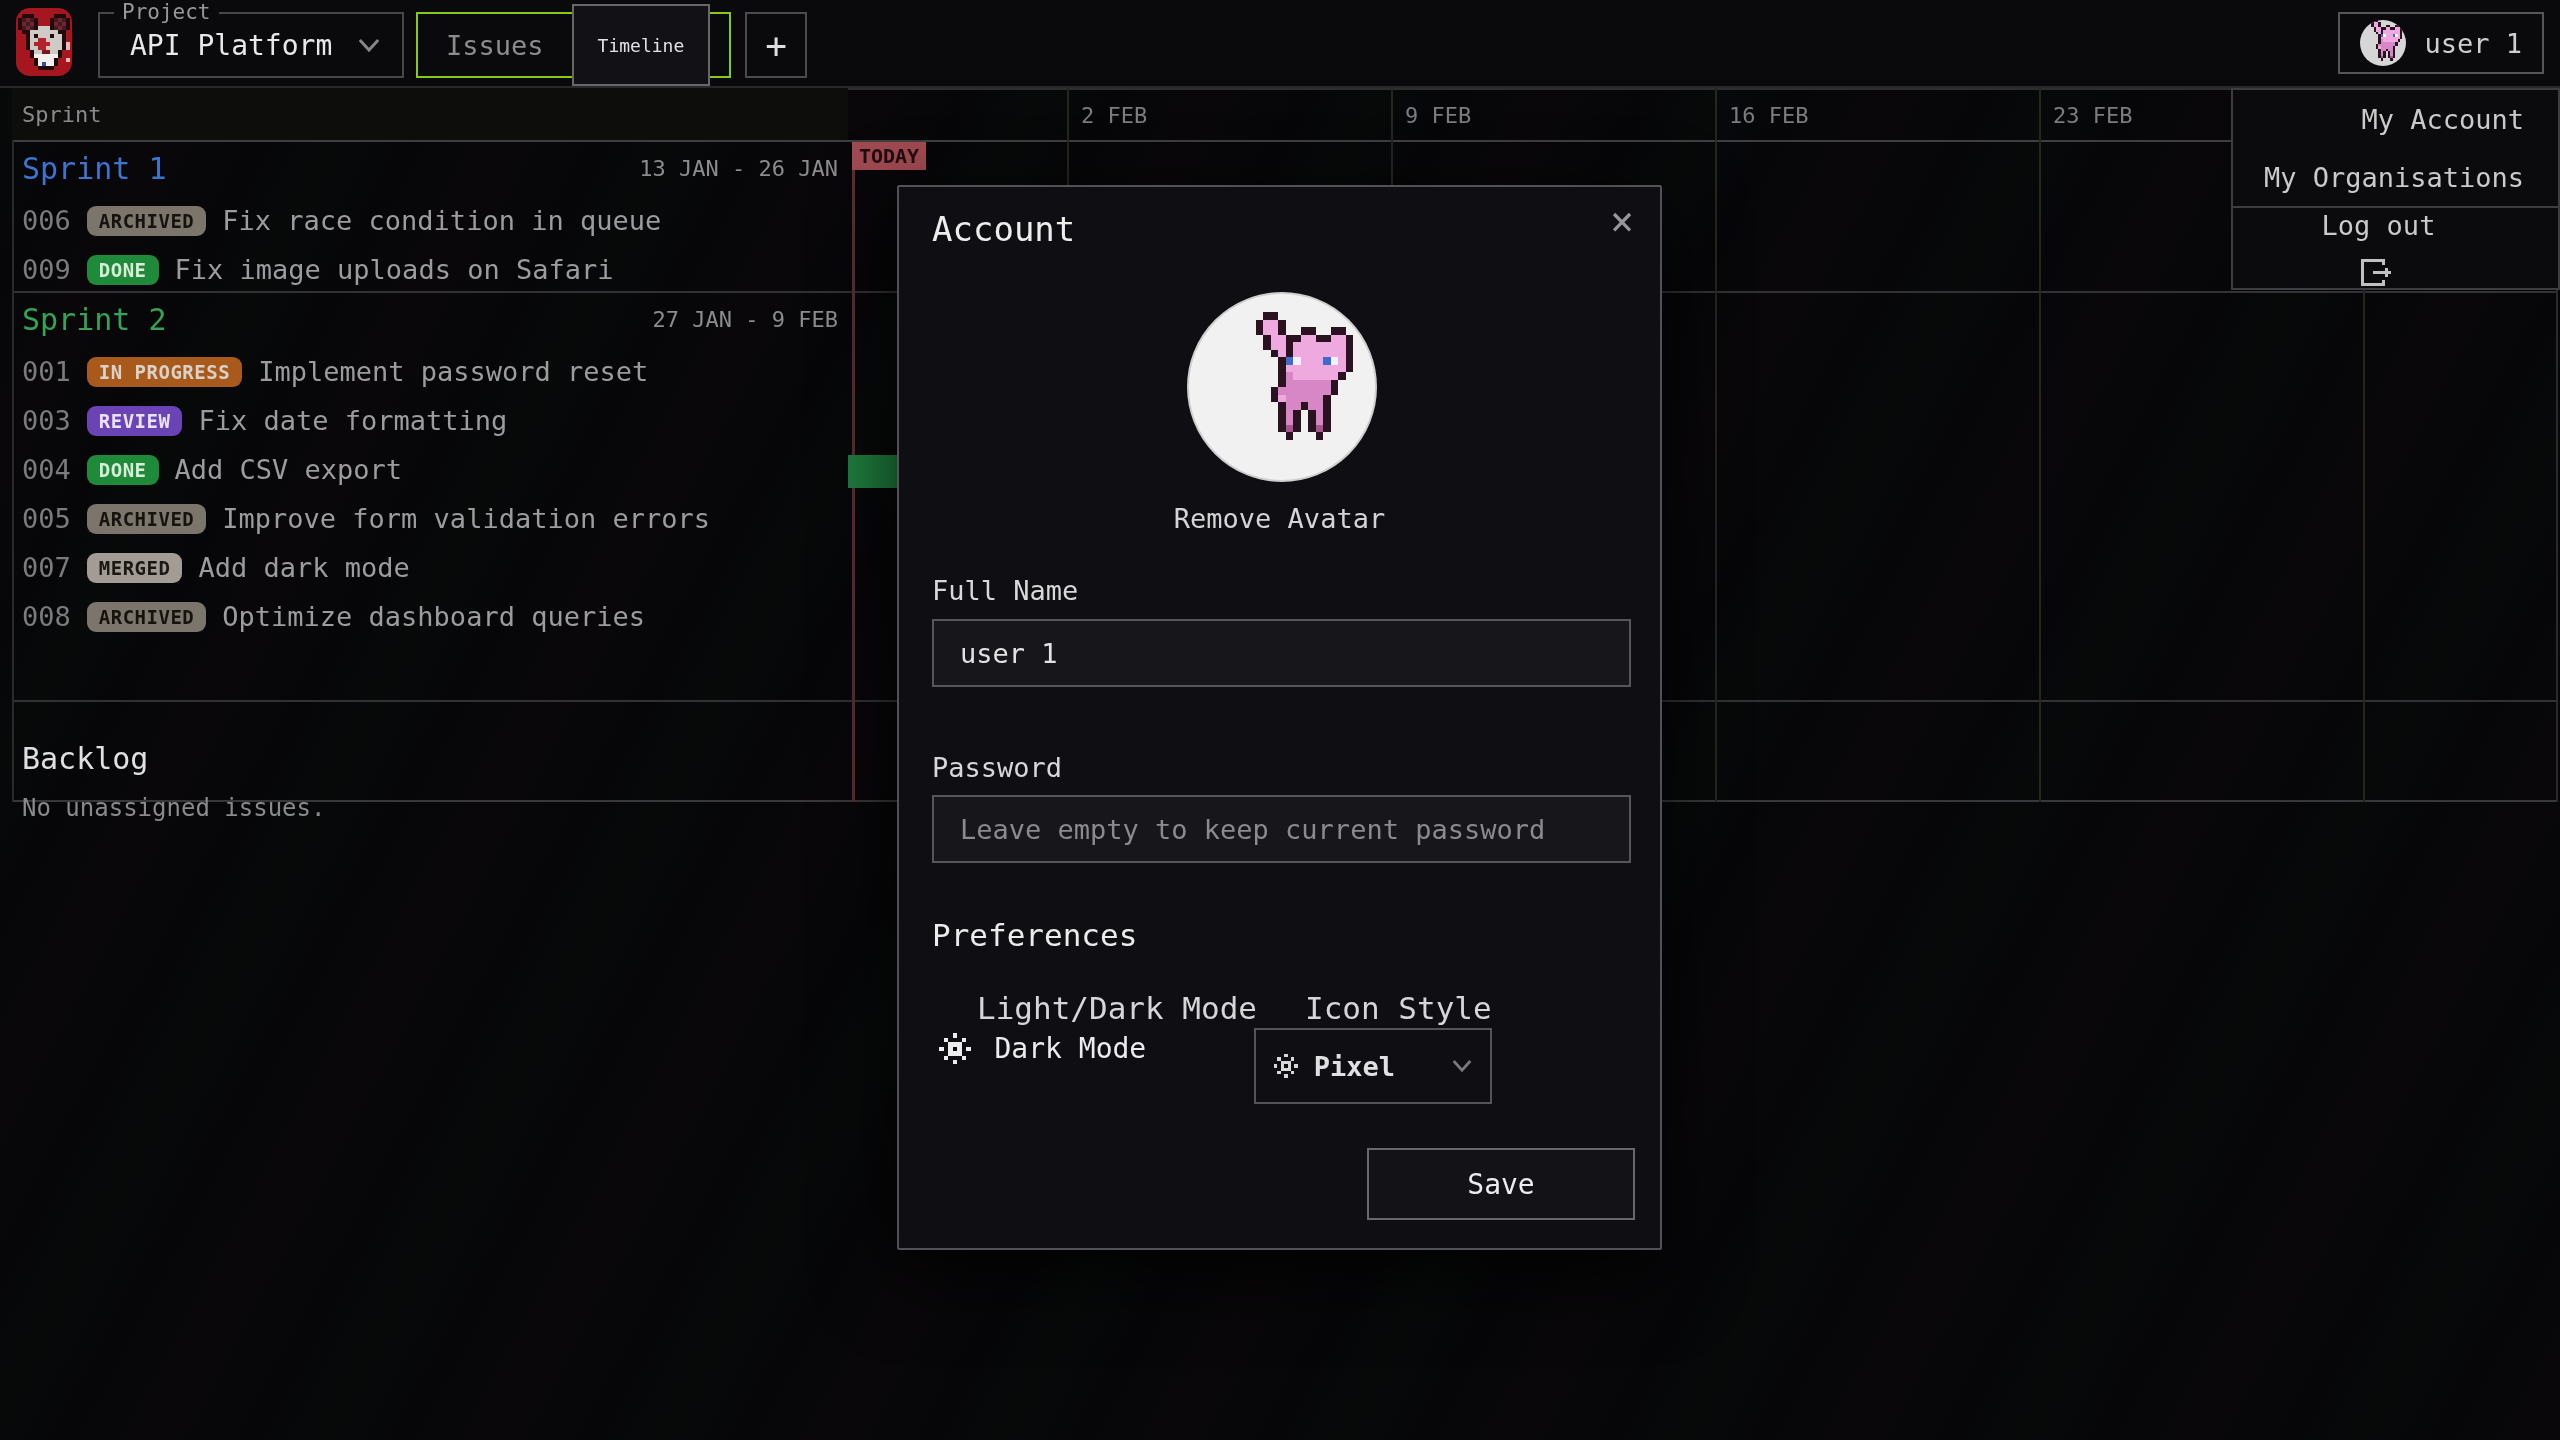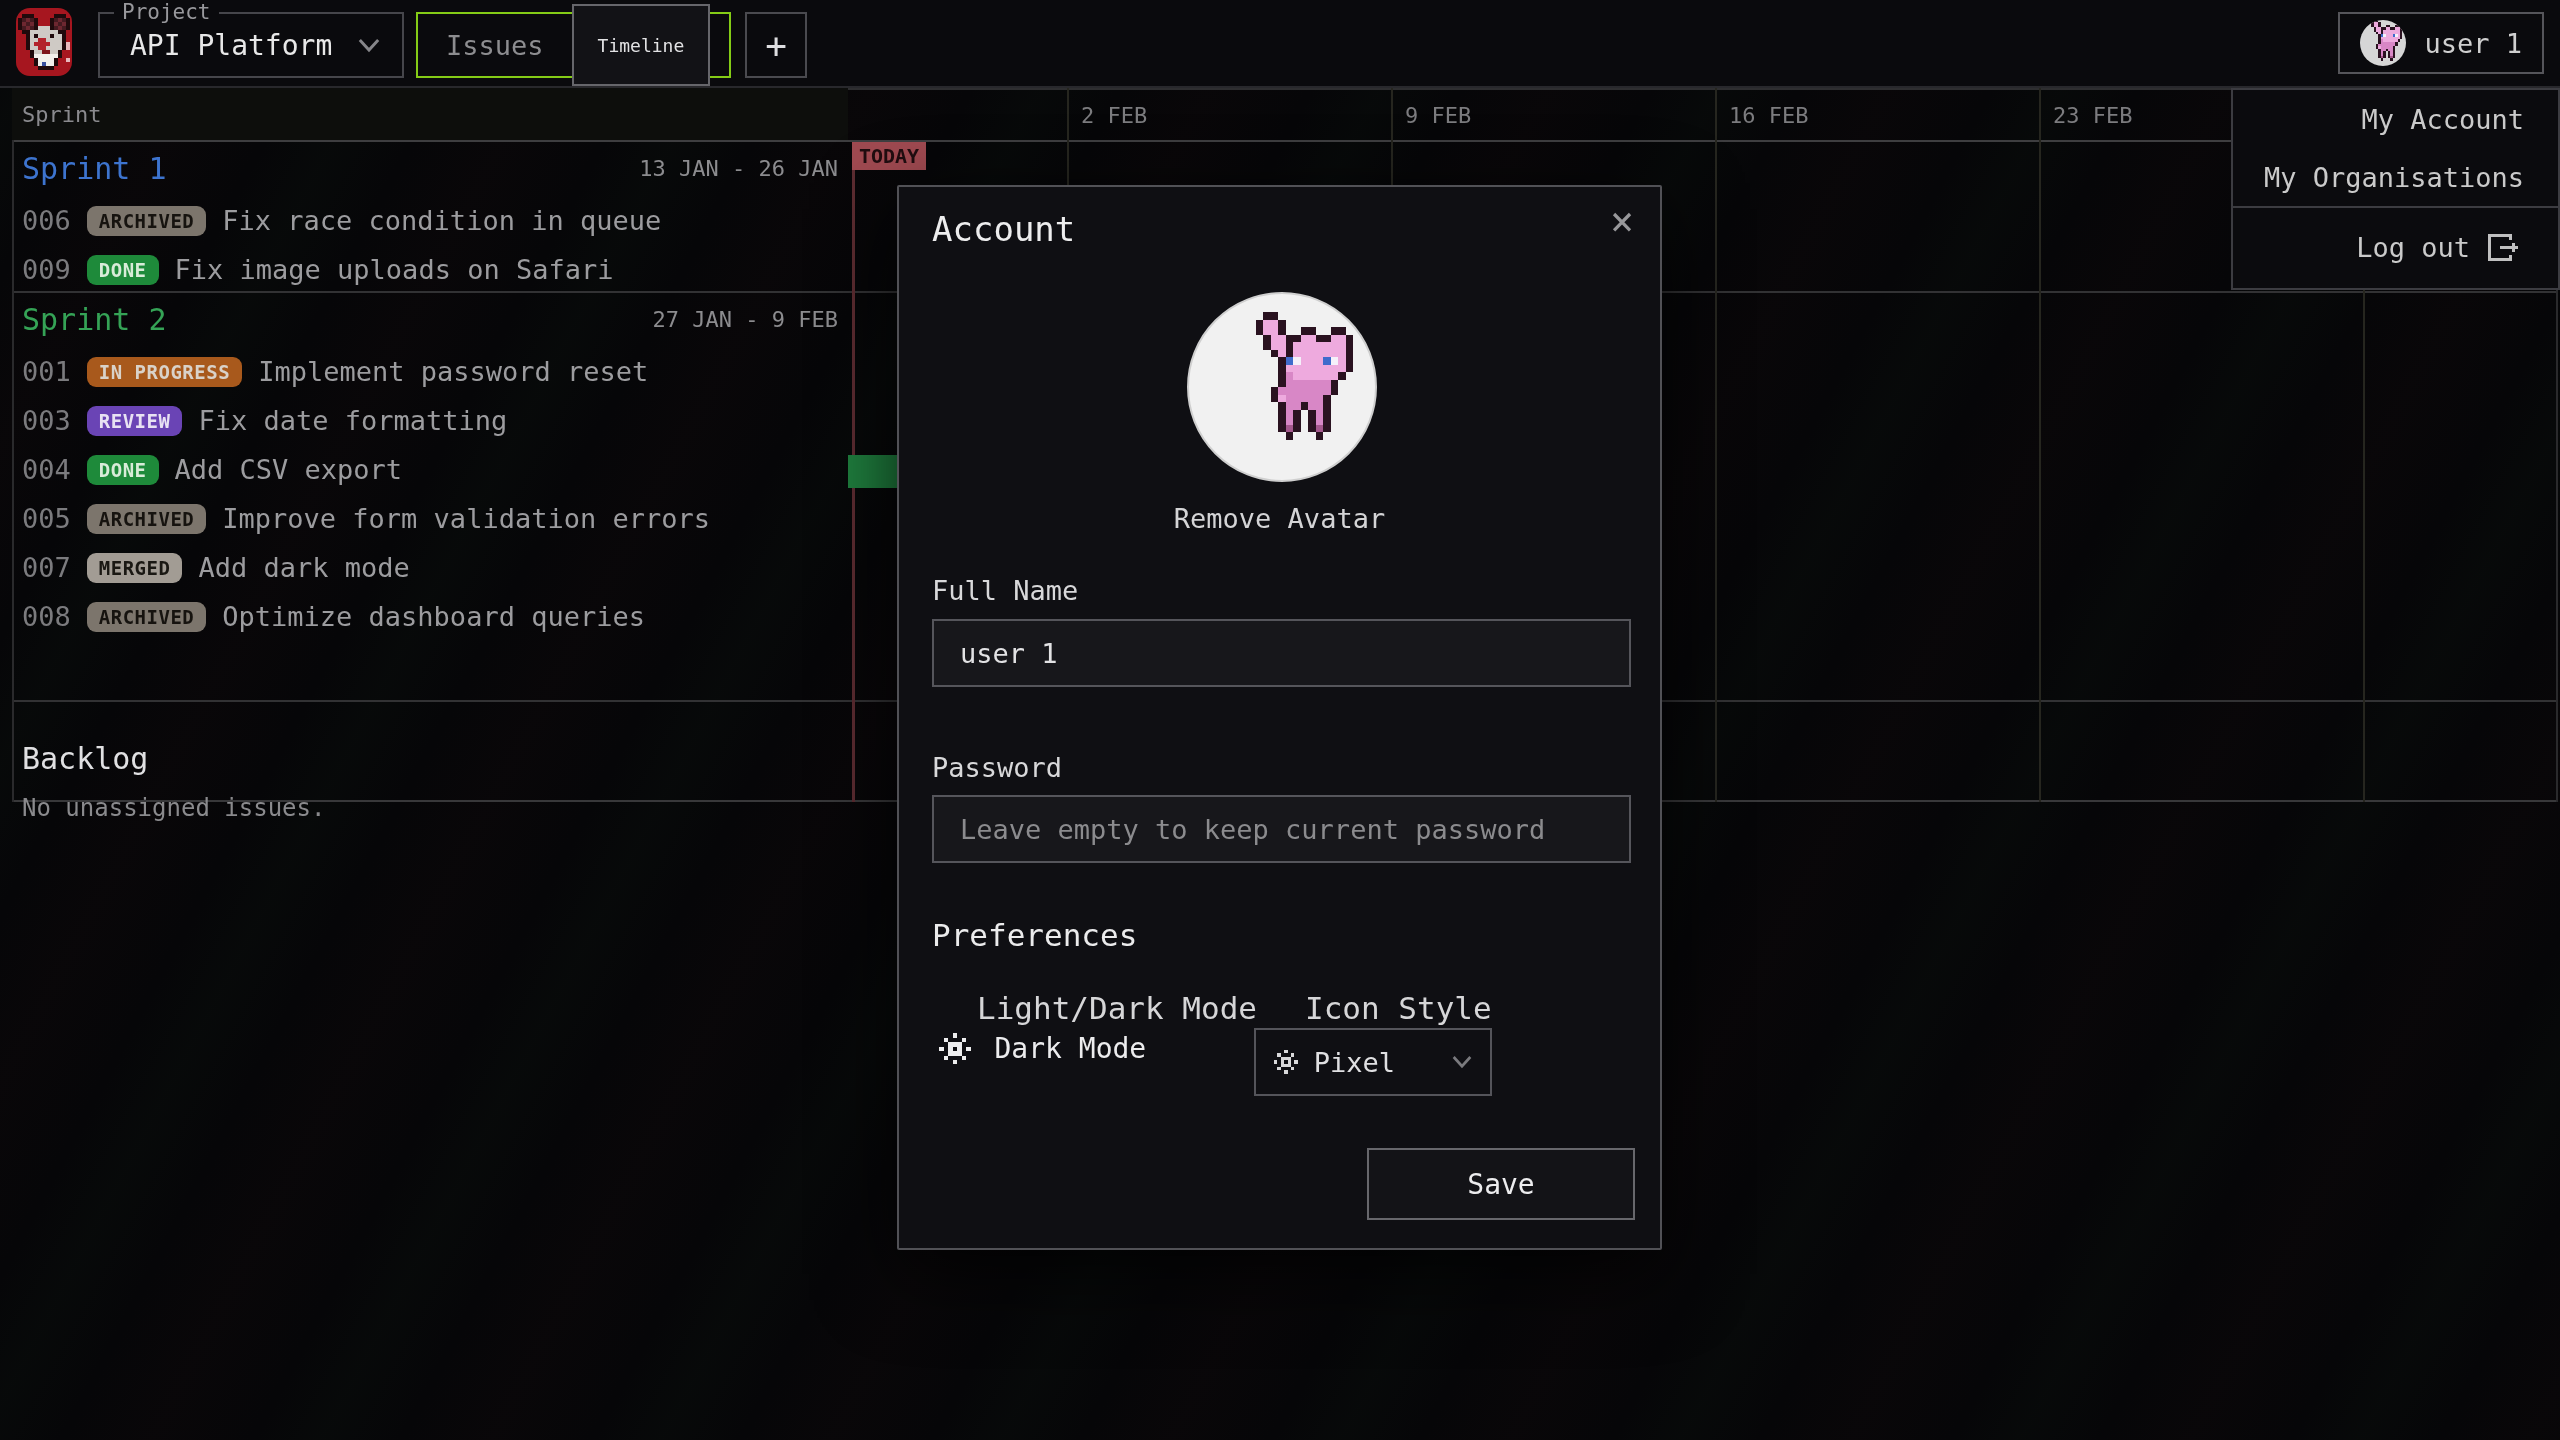--- a/index.html
+++ b/index.html
@@ -43,35 +43,35 @@
   .tl{position:absolute;left:848px;top:88px;width:1712px;height:714px;overflow:hidden;z-index:1;}
   .tl-label{position:absolute;top:15px;font-size:22px;color:#7c7c7f;white-space:nowrap;}
   .tl-vline{position:absolute;top:0;height:714px;width:2px;background:#26261f;}
   .today-badge{position:absolute;left:4px;top:54px;width:74px;height:28px;background:#a04a51;color:#200d10;font-size:20px;font-weight:700;display:flex;align-items:center;justify-content:center;}
   .today-line{position:absolute;left:4px;top:82px;width:3px;height:632px;background:#5d2c31;}
   .gantt-bar{position:absolute;left:0;top:367px;width:49px;height:33px;background:#1f7e3e;}
   
   .menu{position:absolute;left:2231px;top:88px;width:329px;height:202px;background:#0b0b0e;border:2px solid #3c3c41;z-index:6;box-sizing:border-box;}
   .menu-item{height:58px;display:flex;align-items:center;justify-content:flex-end;padding-right:34px;font-size:27px;color:#cacaca;gap:18px;}
   .menu-sep{border-top:2px solid #3c3c41;}
-  .menu-item.logout{height:78px;}
+  .menu-item.logout{height:78px;flex-direction:column;}
   
   .modal{position:absolute;left:897px;top:185px;width:765px;height:1065px;background:#0f0f13;border:2px solid #515156;border-radius:2px;box-shadow:0 24px 80px rgba(0,0,0,.75);z-index:10;box-sizing:border-box;}
   .m-title{position:absolute;left:33px;top:22px;font-size:34px;color:#ededee;}
   .m-close{position:absolute;right:26px;top:14px;font-size:40px;color:#97979a;line-height:1;}
   .m-avatar{position:absolute;left:288px;top:105px;width:190px;height:190px;border-radius:50%;background:#f1f1f1;border:2px solid #cfcfcf;box-sizing:border-box;overflow:hidden;}
   .m-avatar svg{position:absolute;left:44px;top:18px;}
   .m-remove{position:absolute;left:0;top:316px;width:100%;text-align:center;font-size:27px;color:#d4d4d6;}
   .m-label{position:absolute;left:33px;font-size:27px;color:#d8d8da;}
   .m-input{position:absolute;left:33px;width:699px;height:68px;background:#17171b;border:2px solid #55555b;box-sizing:border-box;color:#e2e2e4;font-size:27px;font-family:inherit;padding:0 0 0 26px;outline:none;}
   .m-input::placeholder{color:#8b8b8e;}
   .m-prefs{position:absolute;left:33px;top:730px;font-size:31px;color:#ebebec;}
   .pref-label{position:absolute;top:803px;font-size:31px;color:#d6d6d8;margin-left:45px;}
   .mode-toggle{position:absolute;left:40px;top:845px;display:flex;align-items:center;gap:24px;font-size:28px;color:#ececee;}
-  .icon-select{position:absolute;left:355px;top:841px;width:238px;height:68px;border:2px solid #54545a;box-sizing:border-box;display:flex;align-items:center;gap:16px;padding:0 18px;font-size:27px;color:#e0e0e2;}
+  .icon-select{position:absolute;left:355px;top:841px;width:238px;height:76px;border:2px solid #54545a;box-sizing:border-box;display:flex;align-items:center;gap:16px;padding:0 18px;font-size:27px;color:#e0e0e2;font-weight:bold;}
   .icon-select .chev{margin-left:auto;}
   .save-btn{position:absolute;left:468px;top:961px;width:264px;height:68px;border:2px solid #67676c;background:#131317;display:flex;align-items:center;justify-content:center;font-size:28px;color:#ececee;}
   svg{display:block;}
 </style>
 </head>
 <body>
 
 <div class="topbar">
   <div class="logo">
       <span id="logo-px">

